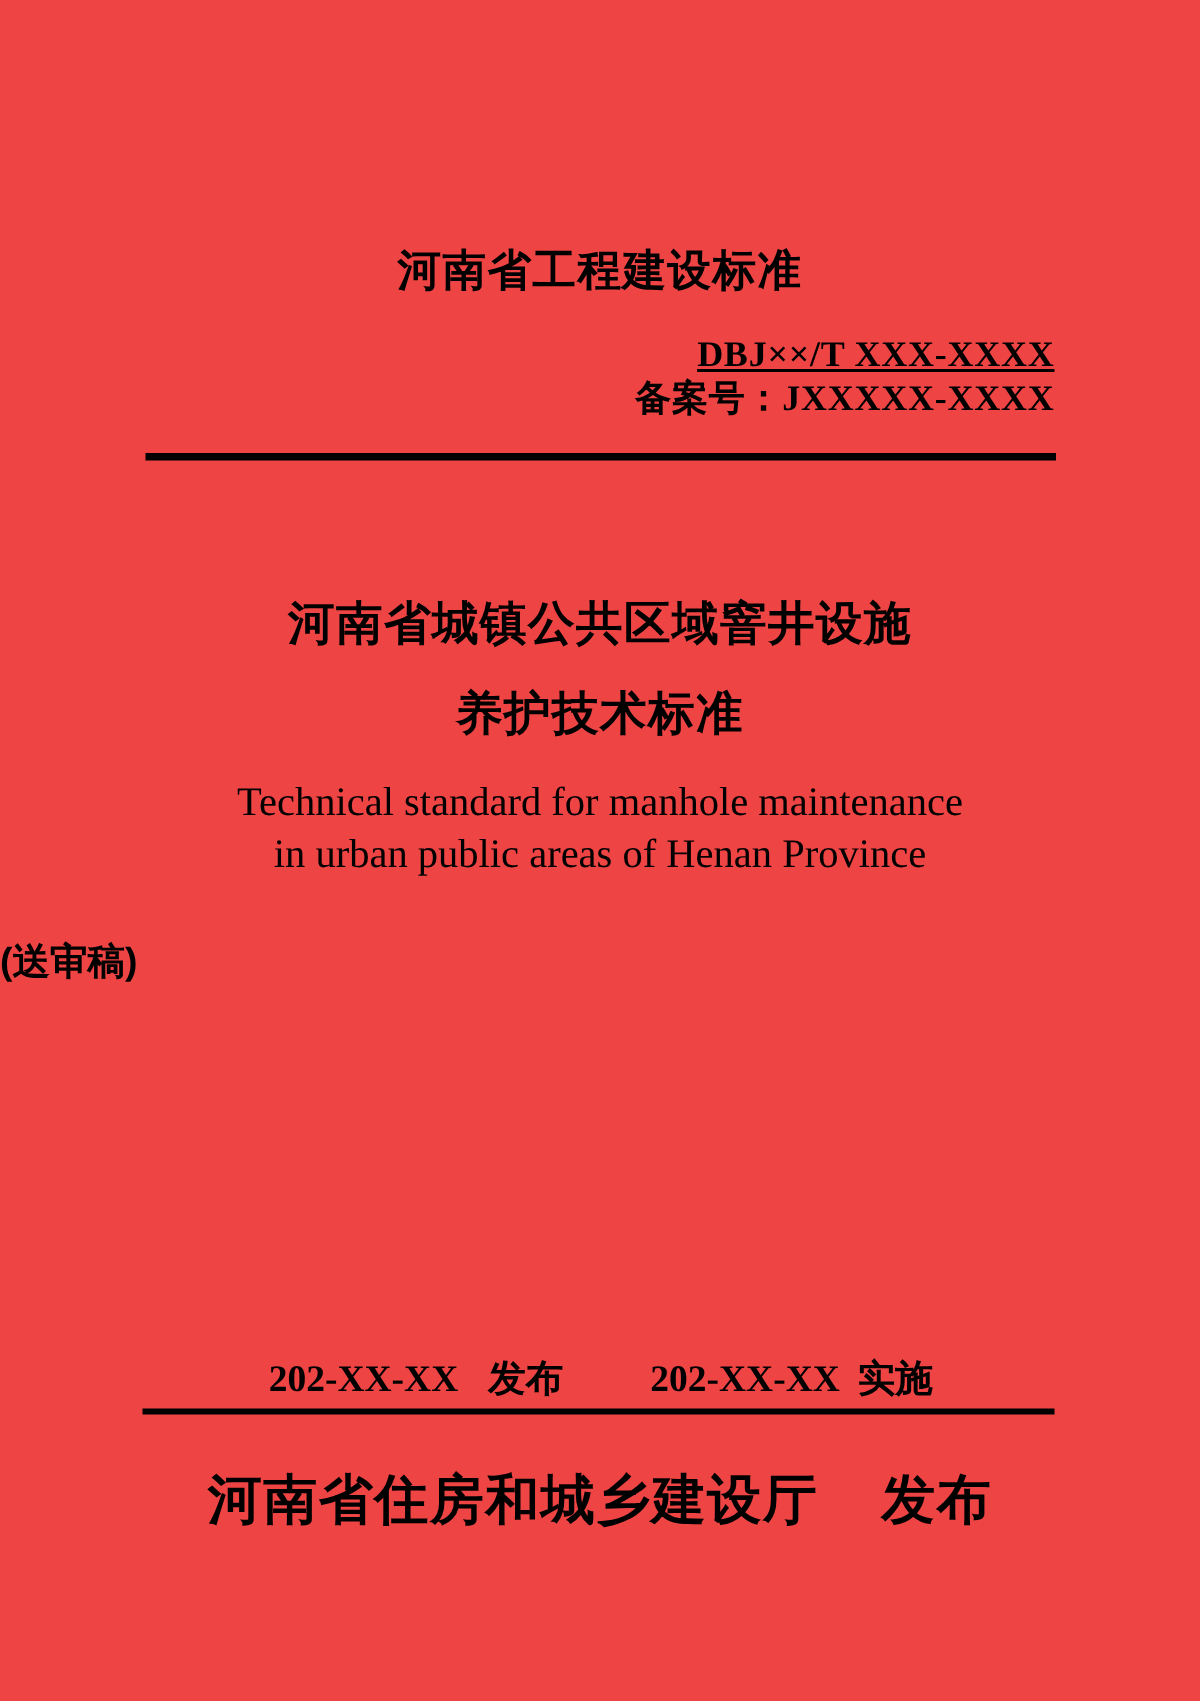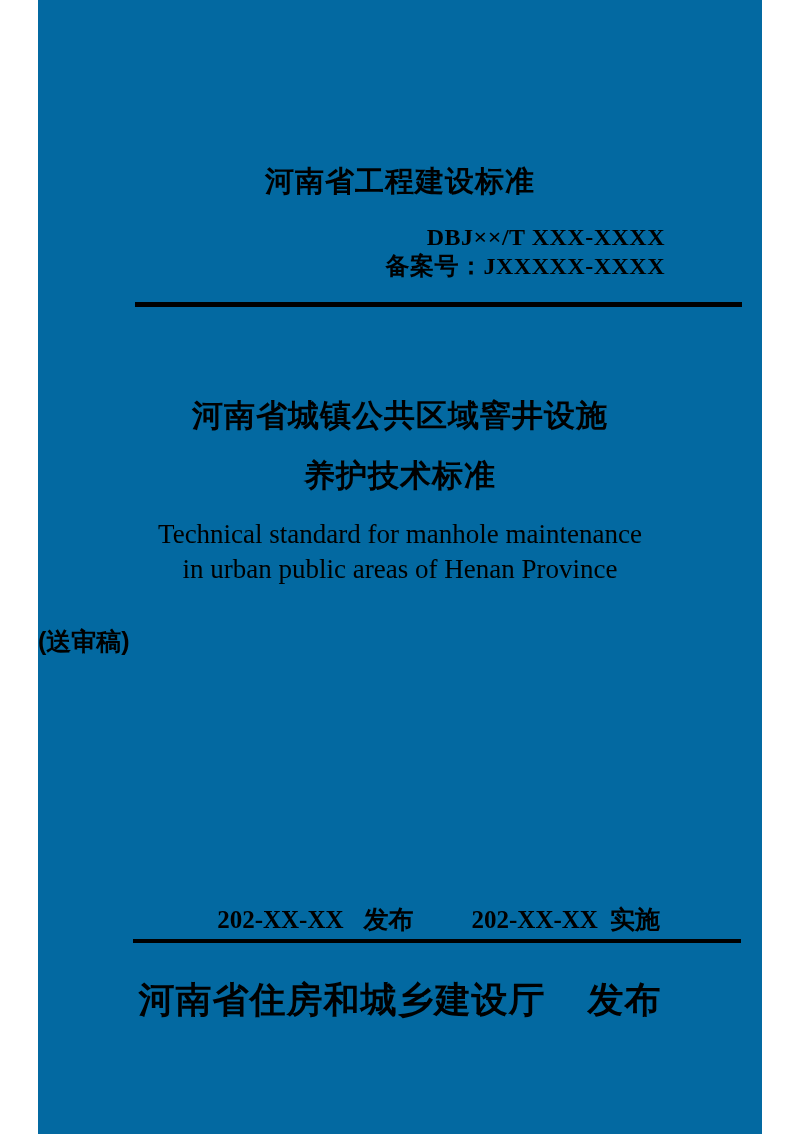--- a/index.html
+++ b/index.html
@@ -1,22 +1,22 @@
 <!DOCTYPE html>
 <html><head>
 <meta charset="utf-8">
 <style>
   * { margin: 0; padding: 0; box-sizing: border-box; }
   html, body { background: #ffffff; }
   .page {
     position: relative;
-    width: 724px;
+    width: 800px;
     height: 1134px;
     margin: 0 auto;
-    background: #0369a1;
+    background: #ef4444;
     color: #000000;
     font-family: "Liberation Sans", sans-serif;
     overflow: hidden;
     line-height: 1;
   }
   .serif { font-family: "Liberation Serif", serif; }
 
   .std-category {
     position: absolute;
     top: 167px; left: 0; width: 100%;
@@ -25,20 +25,21 @@
     font-weight: bold;
     letter-spacing: 1px;
   }
   .std-number {
     position: absolute;
     top: 225px; right: 97px;
     font-size: 24px;
     font-weight: bold;
     text-align: center;
     letter-spacing: 0.5px;
+    text-decoration: underline;
   }
   .record-number {
     position: absolute;
     top: 254px; right: 97px;
     font-size: 24px;
     font-weight: bold;
     text-align: right;
     letter-spacing: 0.5px;
   }
   .rule { position: absolute; background: #000000; }

